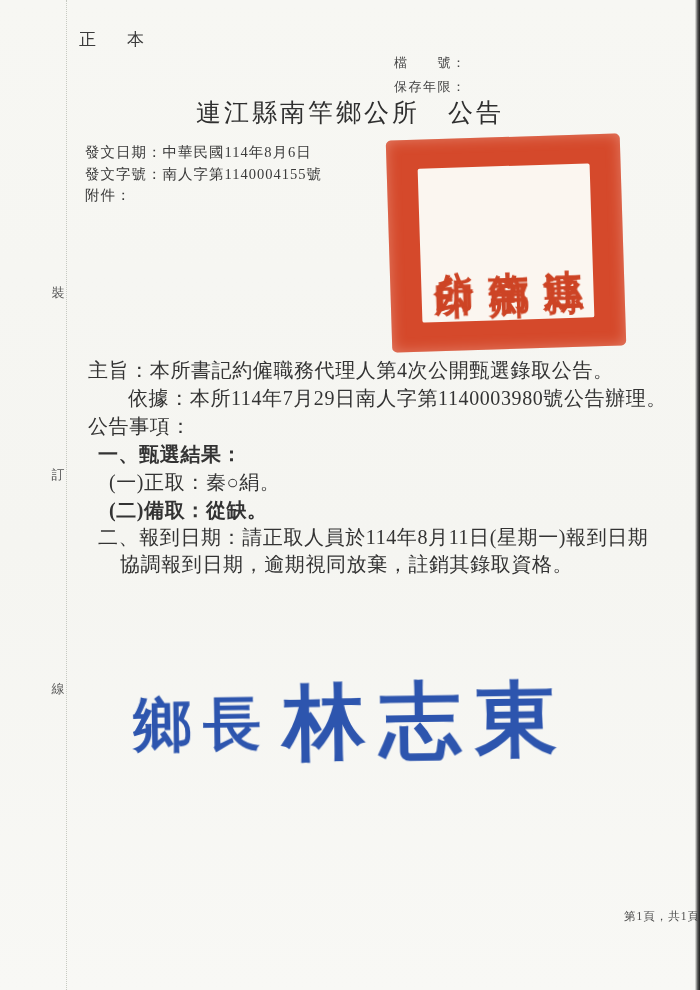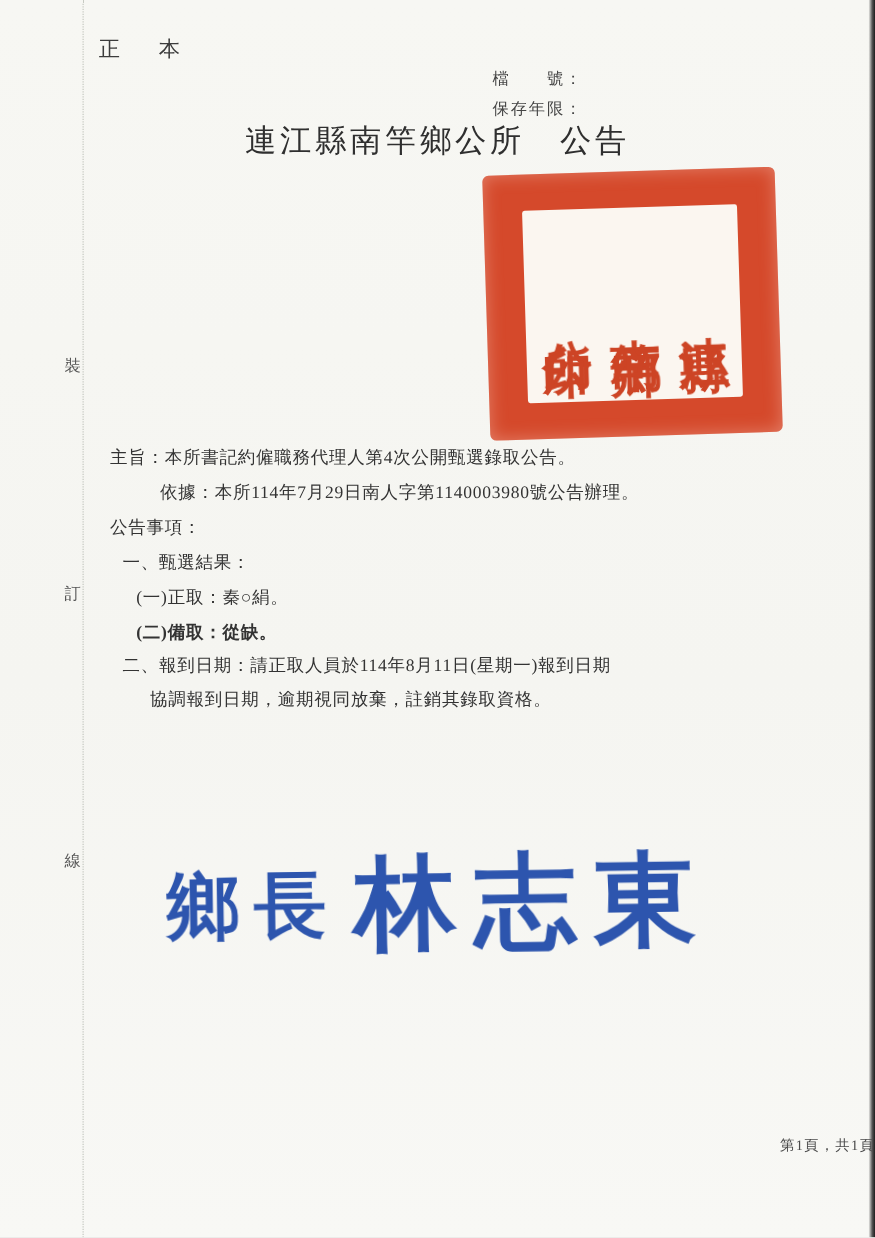--- a/index.html
+++ b/index.html
@@ -34,21 +34,21 @@
     display:flex;flex-direction:row-reverse;justify-content:space-around;align-items:center;
     padding:2px 4px;border-radius:2px;
   }
   .seal-col{
     writing-mode:vertical-rl;text-orientation:upright;
     font-size:40px;line-height:1.12;font-weight:700;
     color:#cd4425;letter-spacing:3px;
     filter:blur(.2px);
   }
 
-  .bline{font-size:14px;letter-spacing:.6px;color:#333;text-align:center;}
+  .bline{font-size:20px;letter-spacing:.6px;color:#333;text-align:center;}
 
   
   .signature{
     left:133px;top:668px;display:flex;align-items:center;
     transform:rotate(-.8deg);color:#2d55ae;filter:blur(.25px);
   }
   .sig-title{font-size:58px;font-weight:700;letter-spacing:12px;margin-right:10px;}
   .sig-name{font-size:82px;font-weight:800;letter-spacing:14px;}
 
   .binding-line{left:66px;top:0;height:990px;width:0;border-left:1px dotted #b7bbb2;opacity:.75;}
@@ -66,33 +66,38 @@
 
   <div class="abs copy-label">正　本</div>
 
   <div class="abs file-meta">
     <div>檔　　號：</div>
     <div>保存年限：</div>
   </div>
 
   <div class="abs doc-title">連江縣南竿鄉公所　公告</div>
 
+  <div class="abs doc-meta">
+    <div><span>發文日期：</span><span>中華民國114年8月6日</span></div>
+    <div><span>發文字號：</span><span>南人字第1140004155號</span></div>
+    <div><span>附件：</span></div>
+  </div>
 
   <div class="abs seal">
     <div class="seal-inner">
       <span class="seal-col">連江縣</span>
       <span class="seal-col">南竿鄉</span>
       <span class="seal-col">公所印</span>
     </div>
   </div>
 
   <div class="abs bline" style="left:88px;top:357px;"><span>主旨：</span><span>本所書記約僱職務代理人第4次公開甄選錄取公告。</span></div>
   <div class="abs bline" style="left:88px;top:385px;margin-left:40px;"><span>依據：</span><span>本所114年7月29日南人字第1140003980號公告辦理。</span></div>
   <div class="abs bline" style="left:88px;top:413px;">公告事項：</div>
-  <div class="abs bline" style="left:98px;top:441px;">一、甄選結果：</div>
+  <div class="abs bline" style="left:98px;top:441px;font-weight:bold;">一、甄選結果：</div>
   <div class="abs bline" style="left:109px;top:469px;">(一)正取：秦○絹。</div>
   <div class="abs bline" style="left:109px;top:497px;font-weight:bold;">(二)備取：從缺。</div>
   <div class="abs bline" style="left:98px;top:524px;">二、報到日期：請正取人員於114年8月11日(星期一)報到日期</div>
   <div class="abs bline" style="left:120px;top:551px;">協調報到日期，逾期視同放棄，註銷其錄取資格。</div>
 
   <div class="abs signature">
     <span class="sig-title">鄉長</span>
     <span class="sig-name">林志東</span>
   </div>
 

